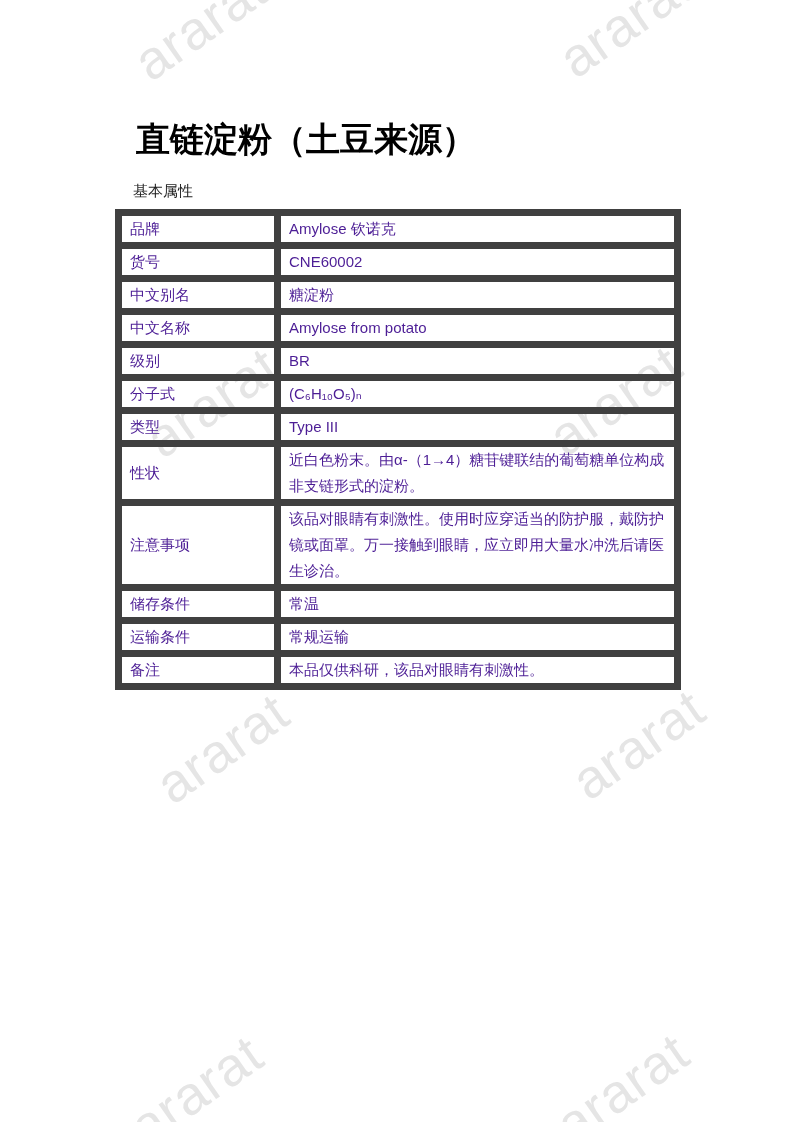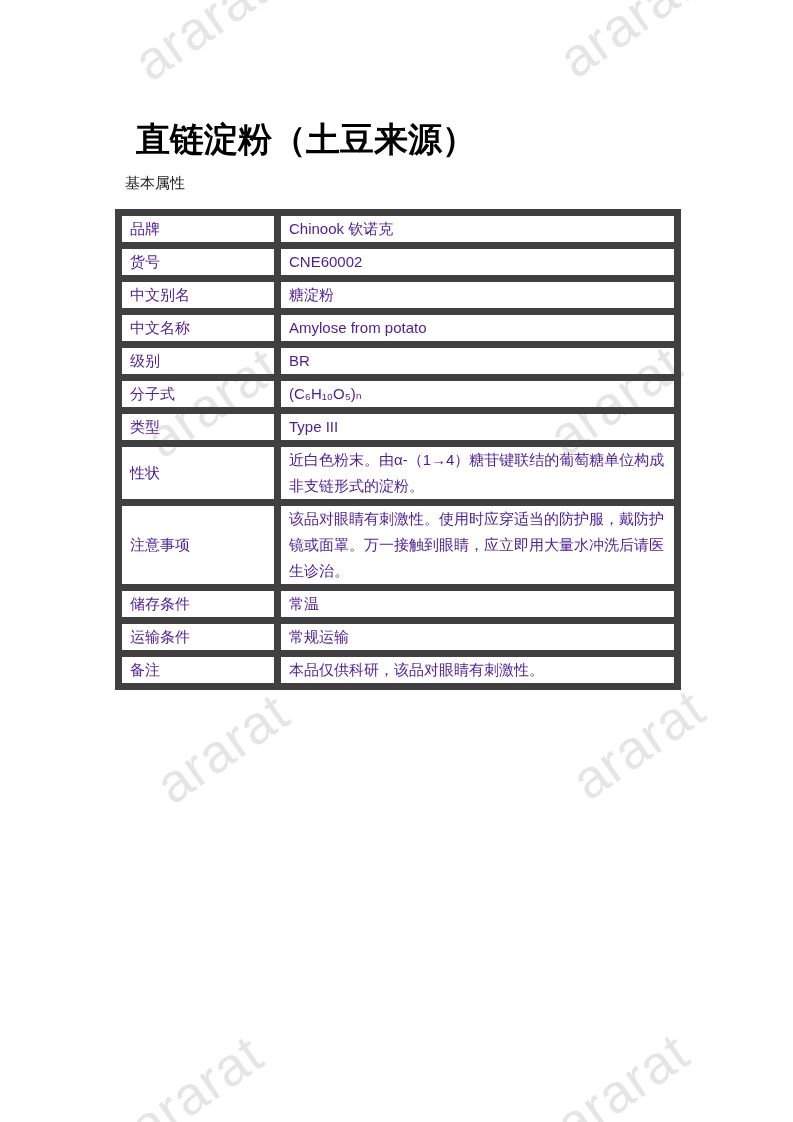--- a/index.html
+++ b/index.html
@@ -55,21 +55,21 @@
     font-size: 34px;
     line-height: 46px;
     font-weight: 700;
     color: #000000;
     white-space: nowrap;
   }
   .section-heading {
     position: absolute;
     left: 121px;
     top: 169px;
-    margin: 4px;
+    margin: 12px;
     font-size: 15px;
     line-height: 20px;
     font-weight: 400;
     color: #1f1f1f;
   }
 
   table.props {
     position: absolute;
     left: 115px;
     top: 209px;
@@ -105,21 +105,21 @@
 </div>
 
 <div class="content">
   <h1 class="page-title">直链淀粉（土豆来源）</h1>
   <div class="section-heading">基本属性</div>
 
   <table class="props">
     <tbody>
       <tr class="single">
         <td class="label">品牌</td>
-        <td class="value">Chinook 钦诺克</td>
+        <td class="value">Amylose 钦诺克</td>
       </tr>
       <tr class="single">
         <td class="label">货号</td>
         <td class="value">CNE60002</td>
       </tr>
       <tr class="single">
         <td class="label">中文别名</td>
         <td class="value">糖淀粉</td>
       </tr>
       <tr class="single">

